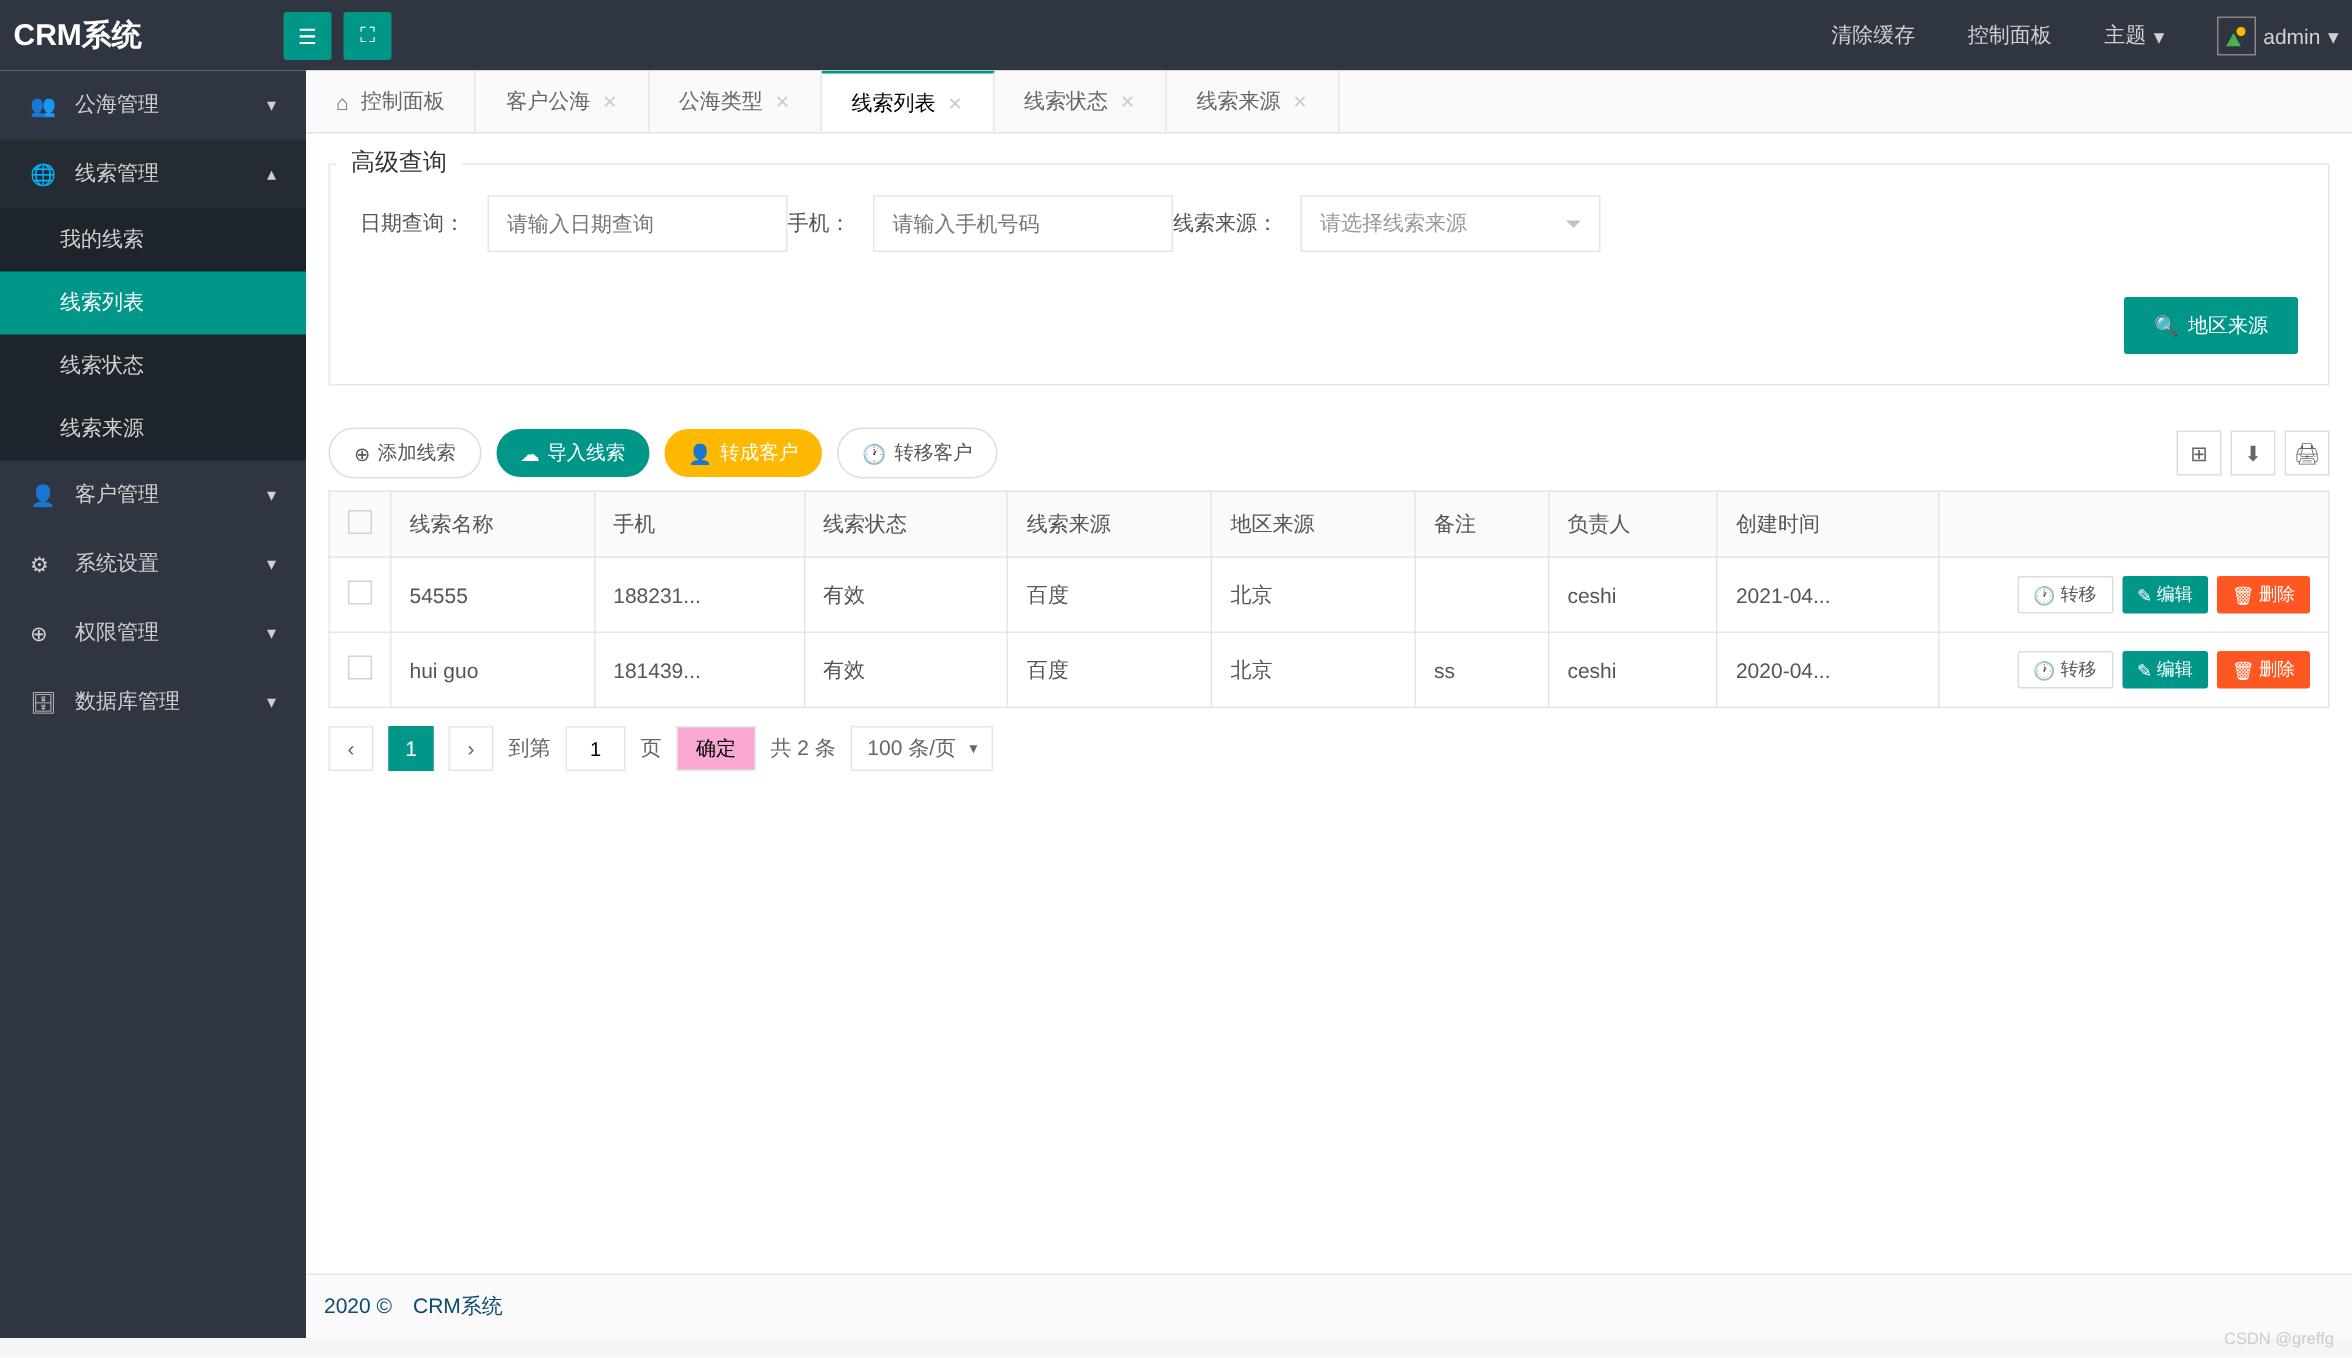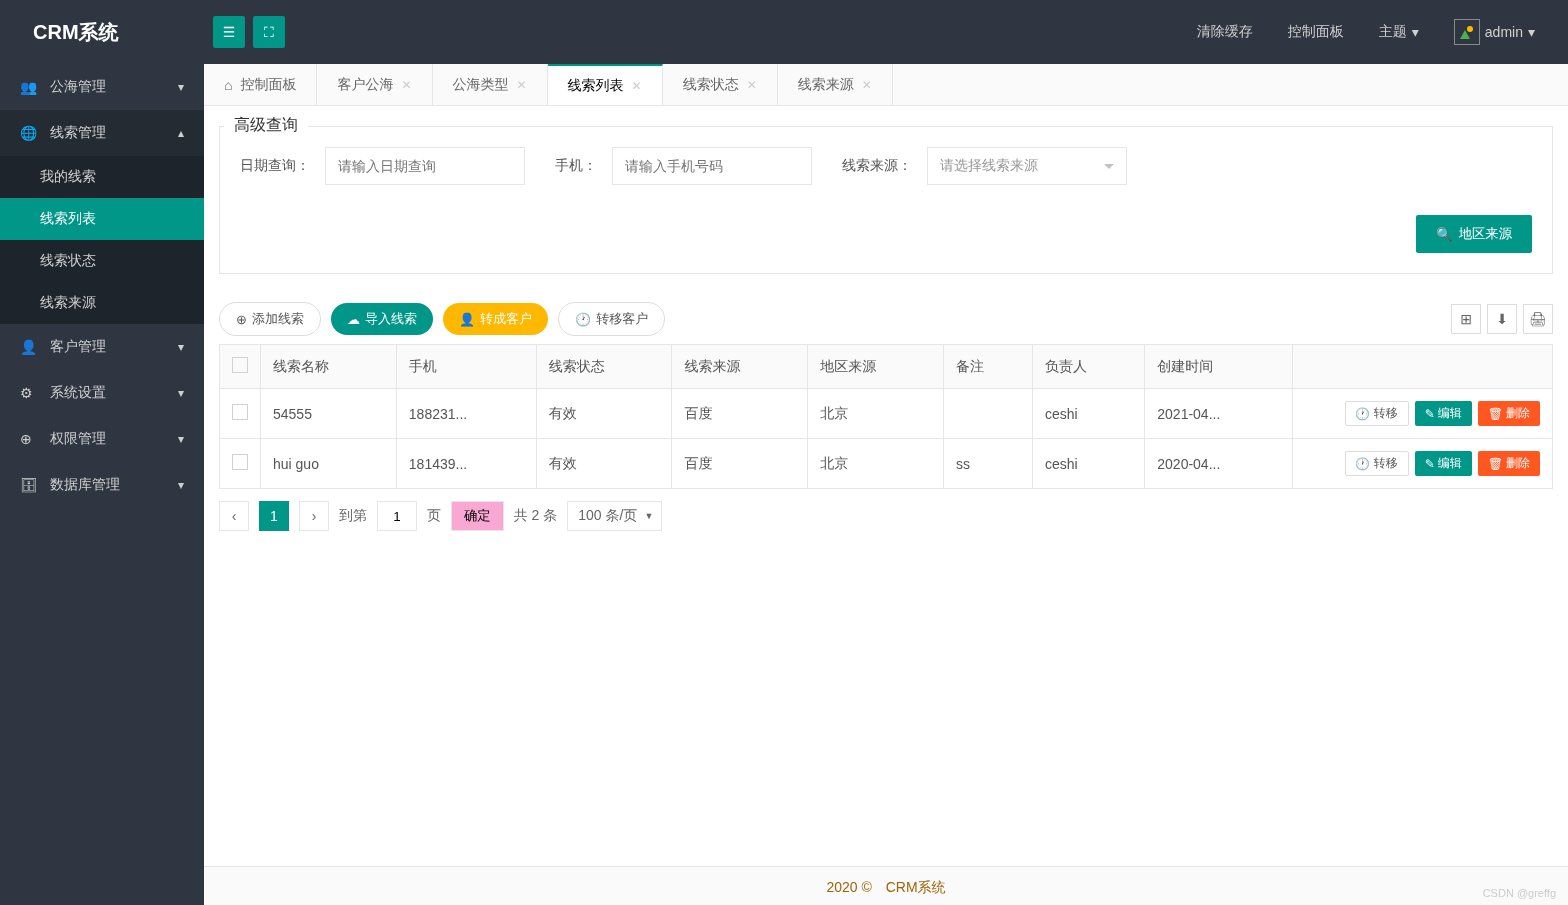--- a/index.html
+++ b/index.html
@@ -1,19 +1,19 @@
 <!DOCTYPE html>
 <html><head>
   <meta charset="utf-8">
   <style>
     * { box-sizing: border-box; margin: 0; padding: 0; }
     body { font-family: "Microsoft YaHei", Arial, sans-serif; font-size: 14px; background: #f5f5f5; color: #333; }
     
     
-    .header { background: #2f3641; height: 64px; display: flex; align-items: center; color: #fff; padding: 0 33px; }
+    .header { background: #2f3641; height: 47px; display: flex; align-items: center; color: #fff; padding: 0 9px; }
     .logo { font-size: 20px; font-weight: bold; width: 180px; }
     .header-left-btns { display: flex; gap: 8px; }
     .header-btn { width: 32px; height: 32px; background: #009688; display: flex; align-items: center; justify-content: center; cursor: pointer; border-radius: 2px; }
     .header-right { margin-left: auto; display: flex; align-items: center; gap: 35px; color: #d0d0d0; }
     .header-right-item { cursor: pointer; display: flex; align-items: center; gap: 5px; }
     .avatar-box { width: 26px; height: 26px; border: 1px solid #888; display: flex; align-items: center; justify-content: center; }
     
     
     .container { display: flex; height: calc(100vh - 60px); }
     .sidebar { width: 204px; background: #2f3641; color: #d0d0d0; overflow-y: auto; }
@@ -34,21 +34,21 @@
     .tab { padding: 0 20px; display: flex; align-items: center; gap: 8px; cursor: pointer; border-right: 1px solid #e6e6e6; color: #666; }
     .tab.active { background: #fff; color: #000; border-top: 2px solid #009688; }
     .tab-close { font-size: 12px; color: #ccc; cursor: pointer; }
     
     
     .content { flex: 1; padding: 0 15px; overflow: auto; }
     
     
     .search-panel { border: 1px solid #e6e6e6; margin: 20px 0; padding: 20px; position: relative; }
     .search-title { position: absolute; top: -12px; left: 4px; background: #fff; padding: 0 10px; font-size: 16px; }
-    .search-row { display: flex; align-items: center; gap: 30px; flex-wrap: wrap; }
+    .search-row { display: flex; align-items: center; flex-wrap: wrap; }
     .search-field { display: flex; align-items: center; gap: 15px; }
     .search-label { color: #555; }
     .search-input { border: 1px solid #e6e6e6; height: 38px; padding: 0 12px; width: 200px; font-size: 14px; }
     .search-select { border: 1px solid #e6e6e6; height: 38px; padding: 0 30px 0 12px; width: 200px; position: relative; display: flex; align-items: center; color: #999; cursor: pointer; }
     .search-select::after { content: ''; position: absolute; right: 12px; top: 16px; border: 5px solid transparent; border-top-color: #c2c2c2; }
     .search-actions { display: flex; justify-content: flex-end; margin-top: 30px; }
     .btn-search { background: #009688; color: #fff; border: none; padding: 10px 20px; cursor: pointer; display: flex; align-items: center; gap: 6px; border-radius: 2px; }
     
     
     .toolbar { display: flex; align-items: center; gap: 10px; padding: 8px 0; }
@@ -73,21 +73,21 @@
     
     .pagination { display: flex; align-items: center; gap: 10px; padding: 12px 0; color: #666; }
     .page-btn { width: 30px; height: 30px; border: 1px solid #e6e6e6; display: flex; align-items: center; justify-content: center; cursor: pointer; }
     .page-btn.active { background: #009688; color: #fff; border-color: #009688; }
     .page-input { width: 40px; height: 30px; border: 1px solid #e6e6e6; text-align: center; }
     .page-confirm { padding: 5px 12px; border: 1px solid #e6e6e6; cursor: pointer; background: #f9a8d4; }
     .page-select { border: 1px solid #e6e6e6; height: 30px; padding: 0 24px 0 10px; cursor: pointer; background: #fff; position: relative; display: flex; align-items: center; }
     .page-select::after { content: '▼'; position: absolute; right: 8px; font-size: 9px; }
     
     
-    .footer { text-align: center; padding: 12px; color: #a16207; border-top: 1px solid #e6e6e6; background: #fafafa; }
+    .footer { text-align: left; padding: 12px; color: #0c4a6e; border-top: 1px solid #e6e6e6; background: #fafafa; }
     
     .watermark { position: fixed; bottom: 6px; right: 12px; color: #ccc; font-size: 11px; }
   </style>
 </head>
 <body>
 
 <div class="header">
   <div class="logo">CRM系统</div>
   <div class="header-left-btns">
     <div class="header-btn">

